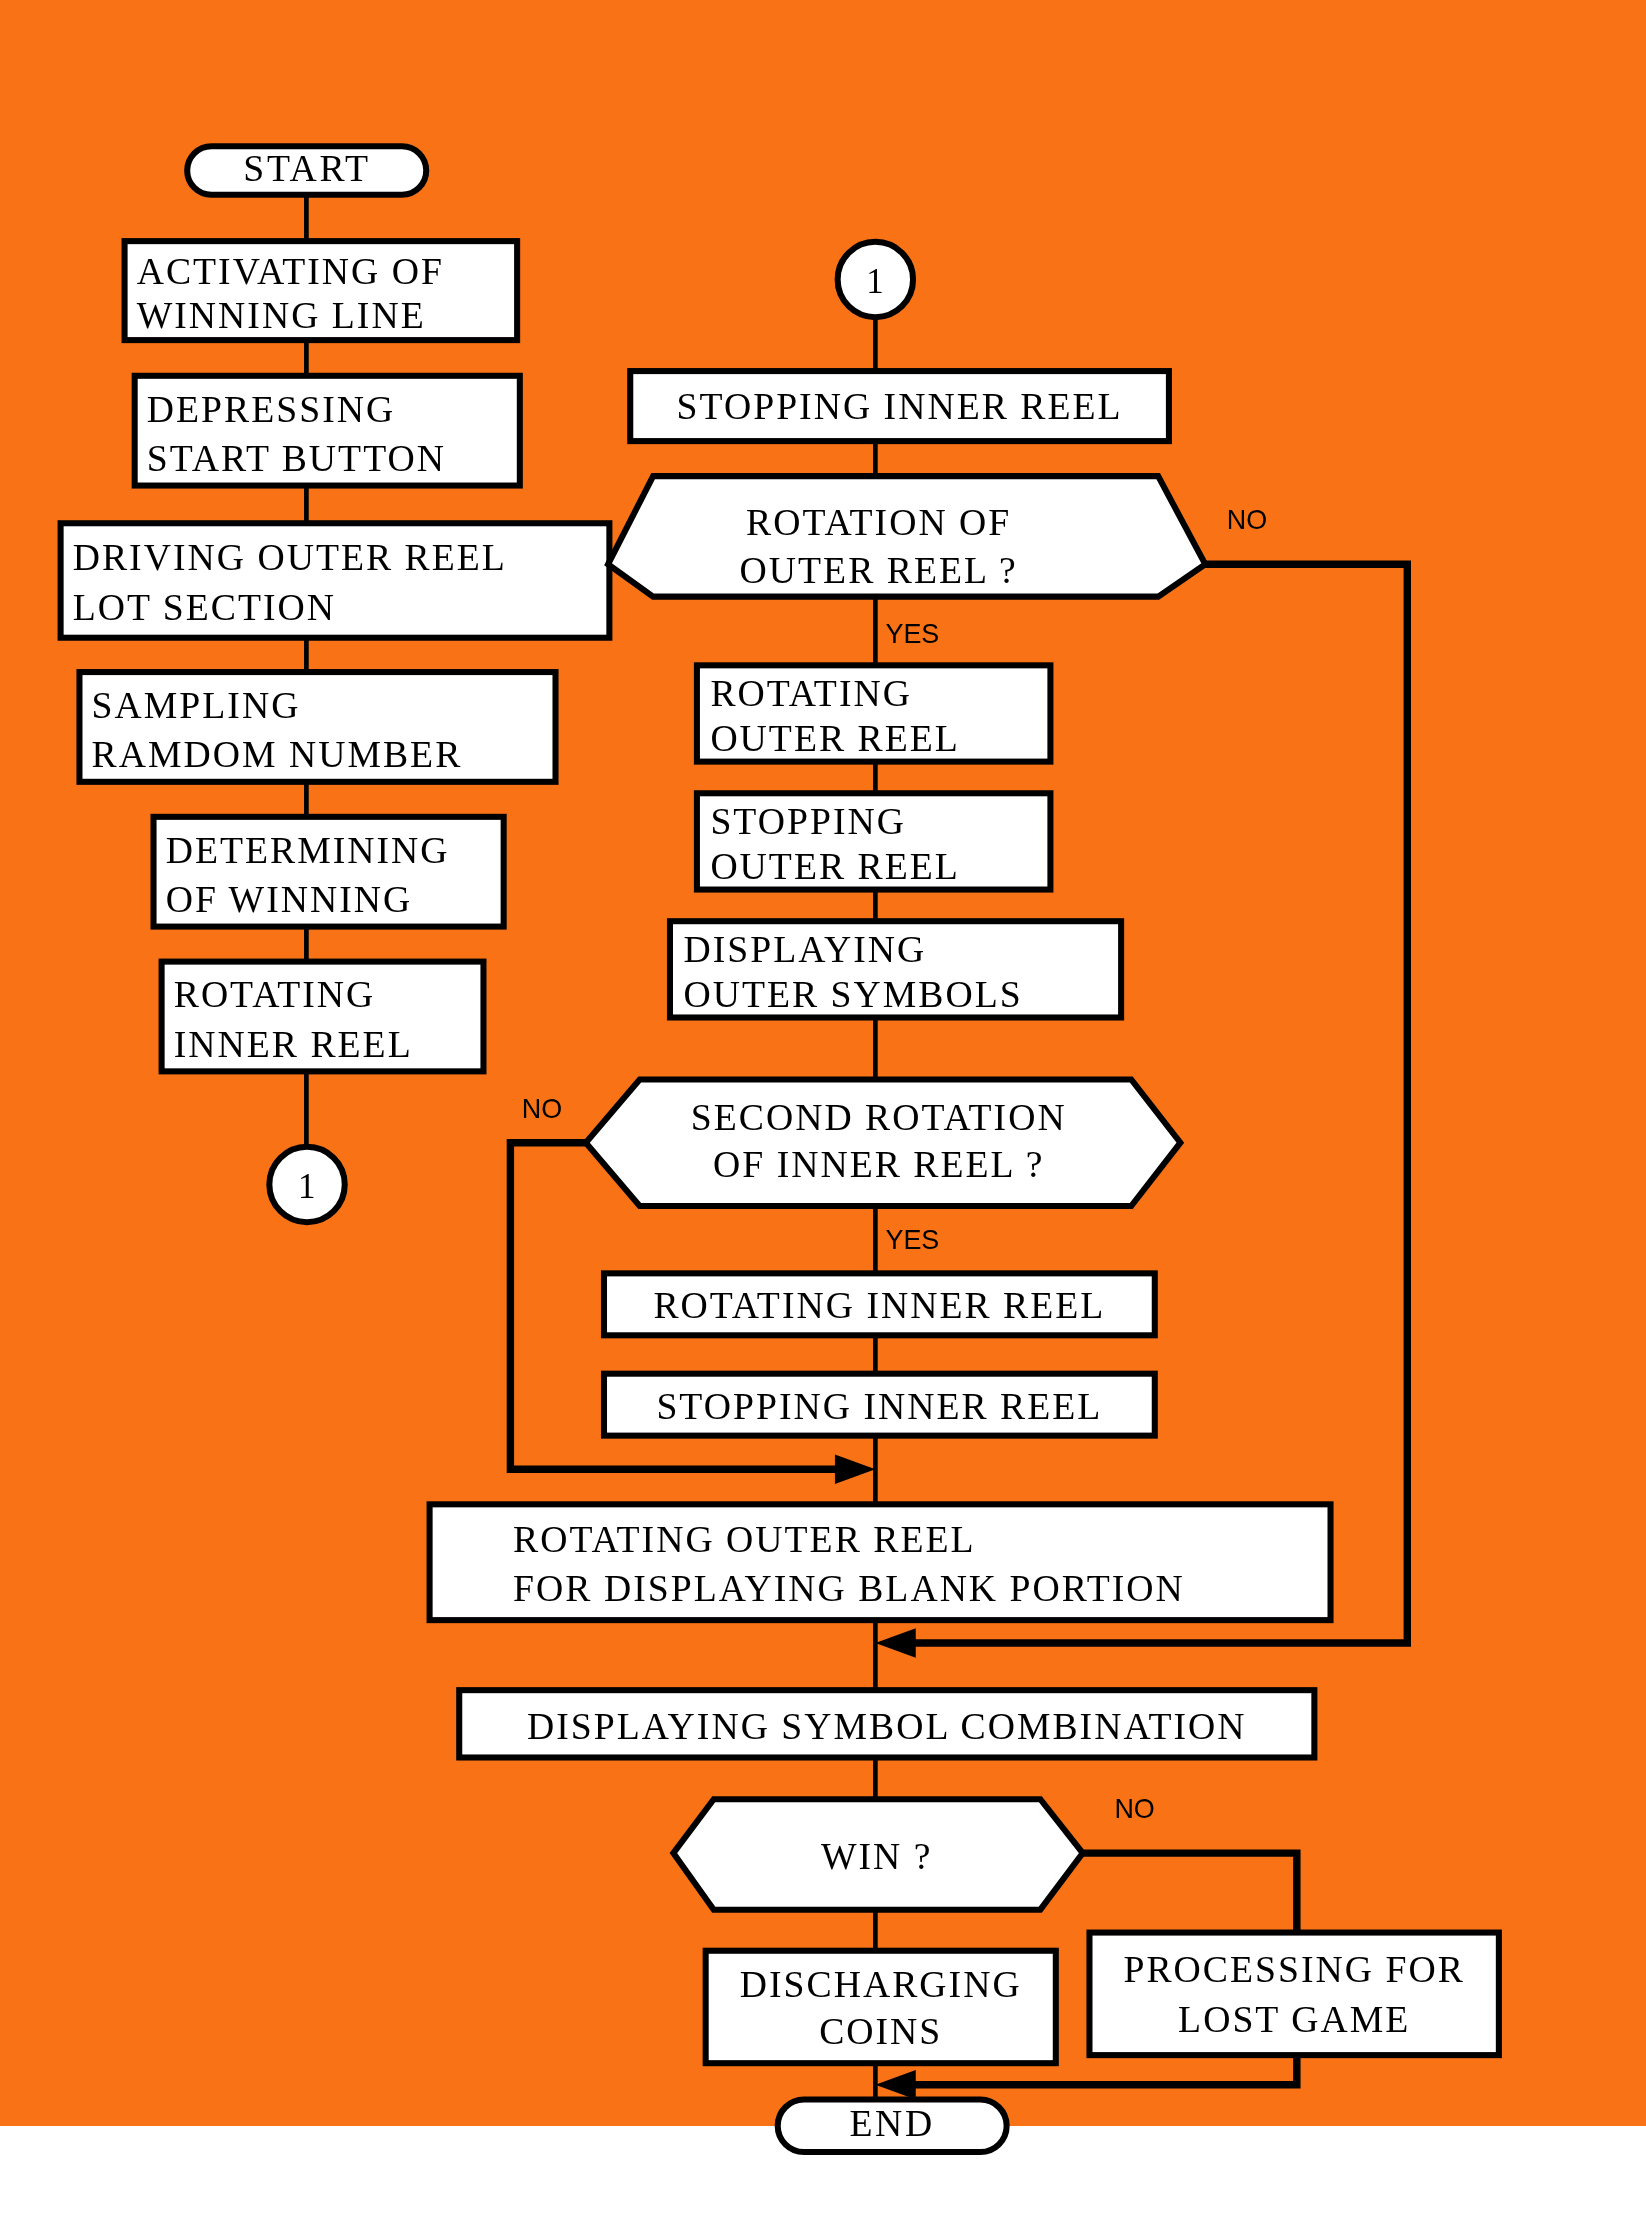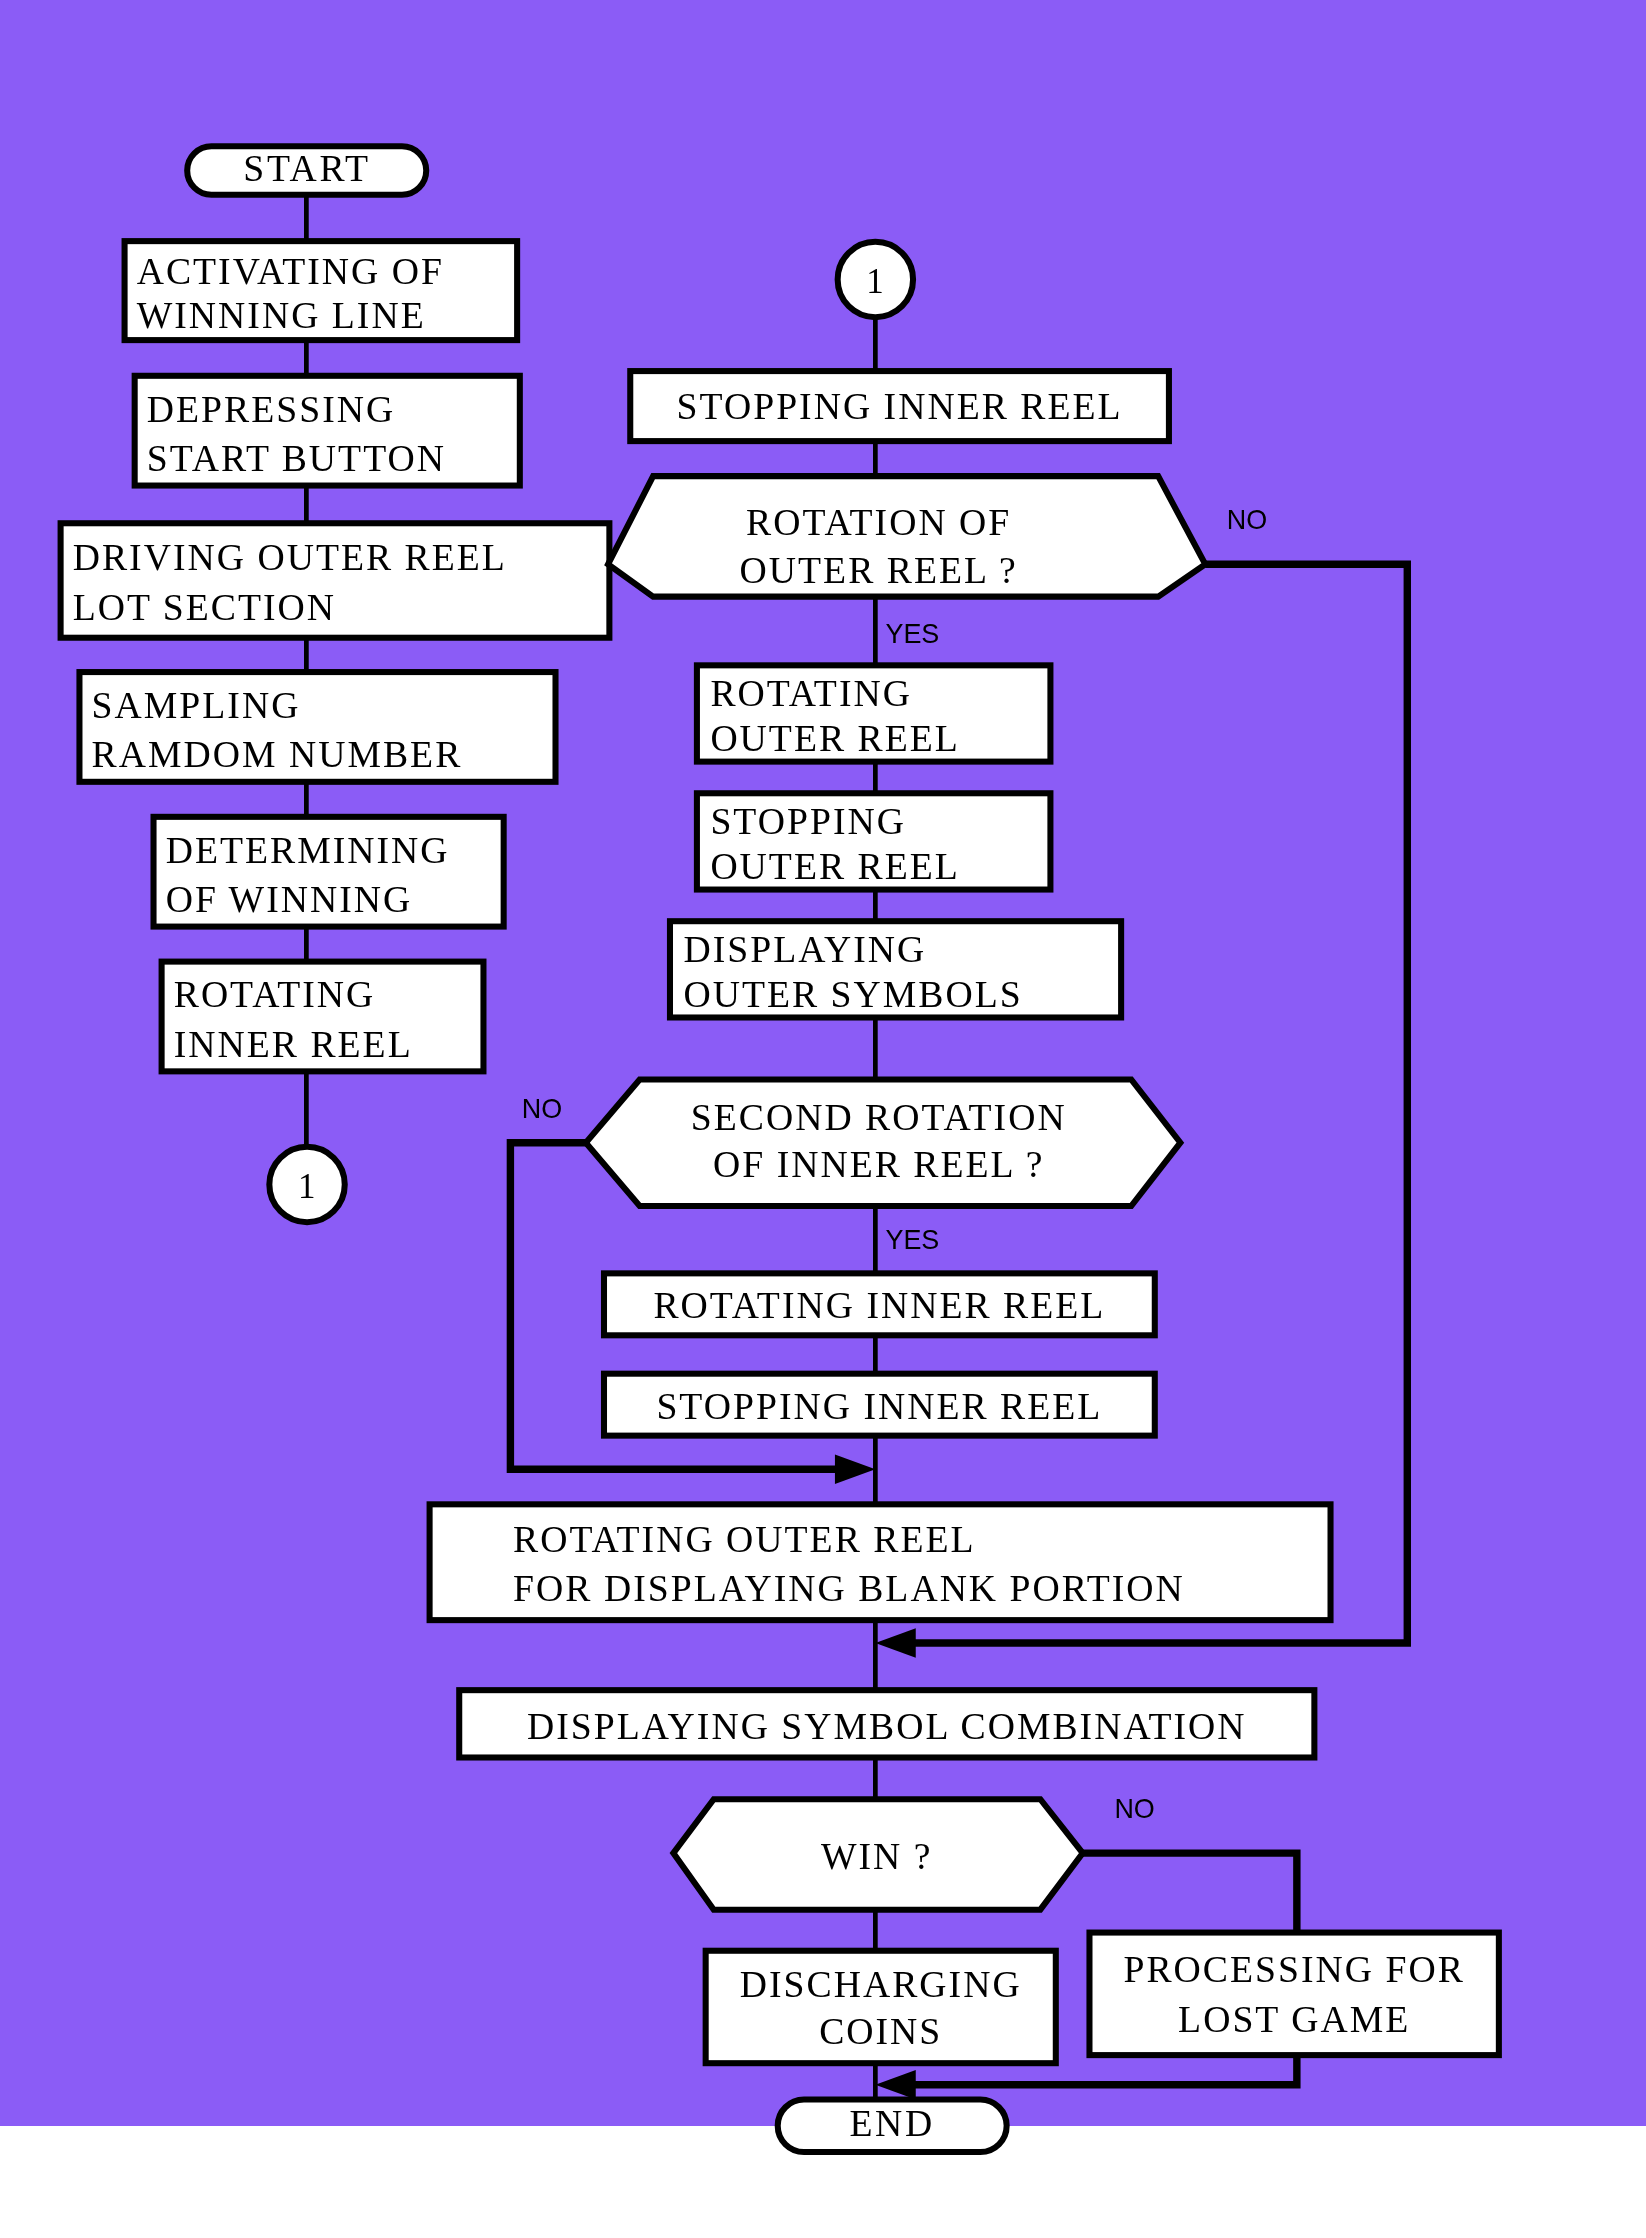--- a/index.html
+++ b/index.html
@@ -1,19 +1,19 @@
 <!DOCTYPE html>
 <html style="font-size:10.8px"><head>
 <meta charset="utf-8">
 <title>Flowchart</title>
 <style>
   html,body{margin:0;padding:0;background:#ffffff;}
   body{width:1647px;height:2239px;overflow:hidden;
        font-family:"Liberation Serif","DejaVu Serif",serif;}
-  #sheet{position:relative;width:1647px;height:2126px;background:#8b5cf6;}
+  #sheet{position:relative;width:1647px;height:2126px;background:#f97316;}
   svg#fc{position:absolute;left:0;top:0;width:1647px;height:2239px;display:block;}
   .shape{fill:#ffffff;stroke:#000000;stroke-width:9;}
   .conn{stroke:#000000;stroke-width:7;fill:none;}
   .conn-thick{stroke:#000000;stroke-width:11;fill:none;}
   .arrowhead{fill:#000000;stroke:none;}
   text{fill:#000000;font-family:"Liberation Serif","DejaVu Serif",serif;
        font-size:54px;letter-spacing:1px;}
   text.body{font-size:56px;}
   text.wide{letter-spacing:3px;}
   text.term{font-size:56px;letter-spacing:4px;}

